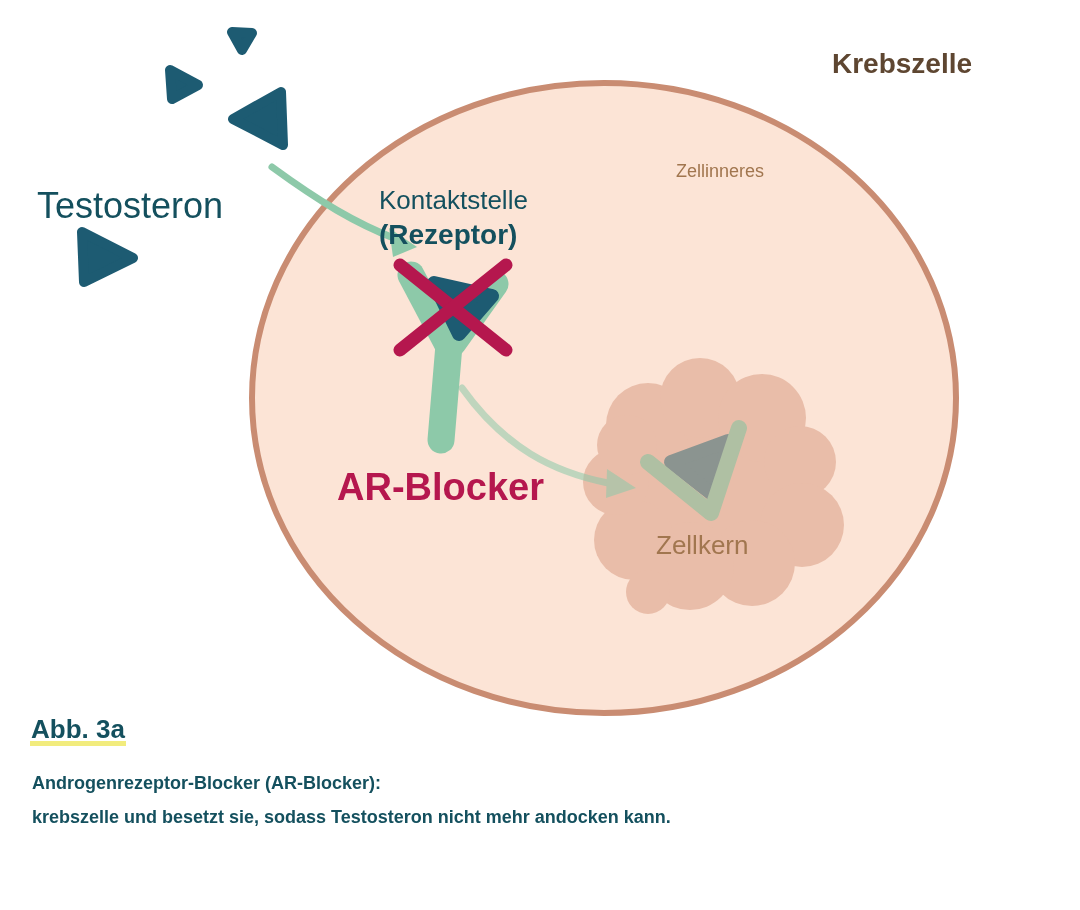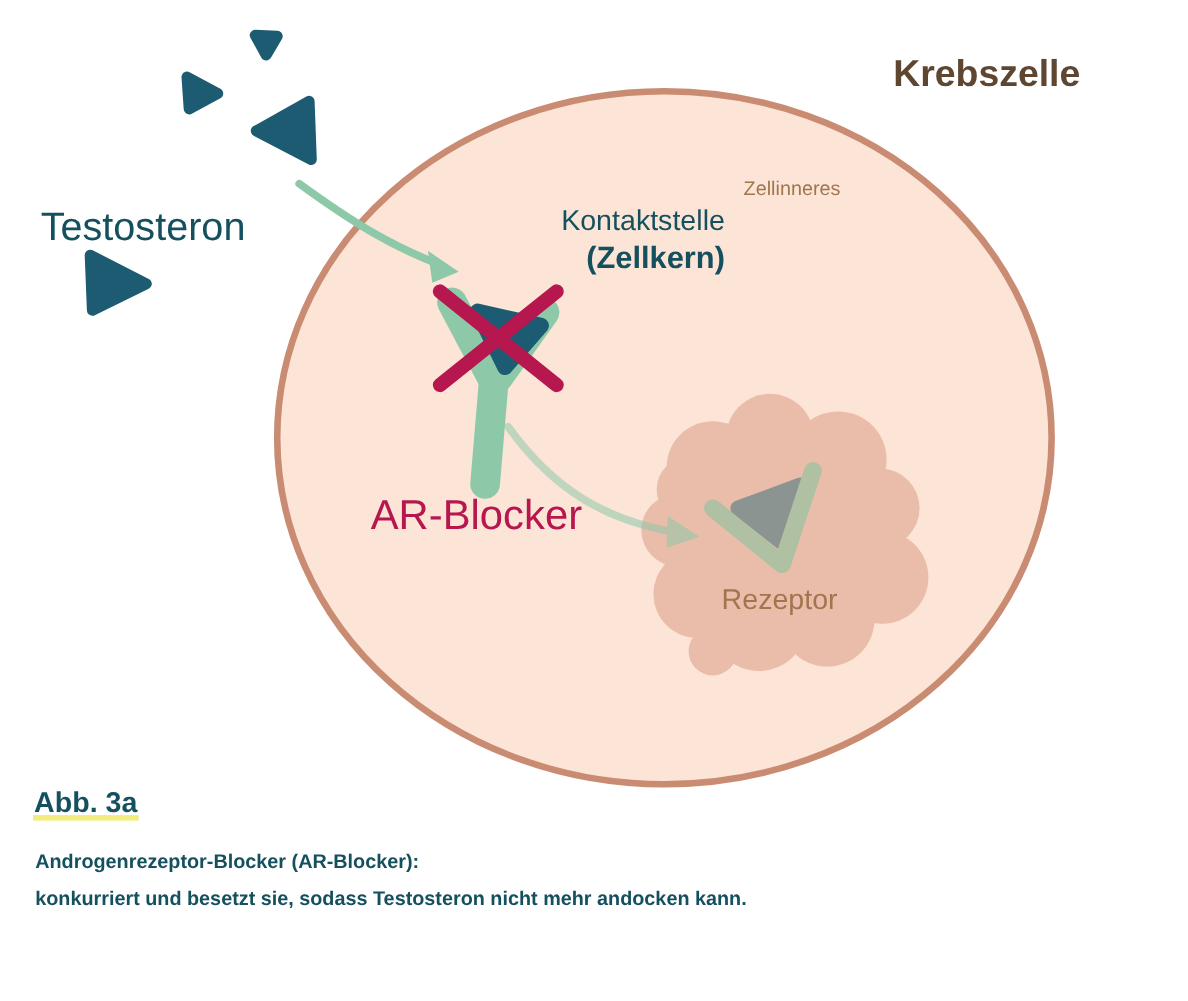--- a/index.html
+++ b/index.html
@@ -17,26 +17,26 @@
   .arrow-line{fill:none;stroke:var(--c-mint);stroke-width:7px;stroke-linecap:round;}
   .arrow-head{fill:var(--c-mint);}
   .receptor-triangle{fill:var(--c-teal_triangle);stroke:var(--c-teal_triangle);stroke-width:14px;stroke-linejoin:round;}
   .cross-line{fill:none;stroke:var(--c-crimson);stroke-width:13px;stroke-linecap:round;}
   .gray-triangle{fill:var(--c-gray);stroke:var(--c-gray);stroke-width:14px;stroke-linejoin:round;}
   .moss-check{fill:none;stroke:var(--c-moss);stroke-width:16px;stroke-linecap:round;stroke-linejoin:round;}
 
   
   .lbl{position:absolute;white-space:nowrap;}
   .lbl-testosteron{left:37px;top:156px;font-size:36px;font-weight:400;color:var(--c-teal_dark);margin-top:29px;}
-  .lbl-krebszelle{left:812px;top:48px;font-size:34px;font-weight:700;color:var(--c-brown_dark);}
+  .lbl-krebszelle{left:832px;top:48px;font-size:28px;font-weight:700;color:var(--c-brown_dark);}
   .lbl-zellinneres{left:676px;top:161px;font-size:18px;color:var(--c-brown_light);}
-  .kontakt-group{position:absolute;left:379px;top:185px;width:280px;text-align:right;color:var(--c-teal_dark);}
+  .kontakt-group{position:absolute;left:379px;top:185px;width:280px;text-align:left;color:var(--c-teal_dark);}
   .kontakt-line1{font-size:26px;font-weight:400;}
   .kontakt-line2{font-size:28px;font-weight:700;margin-top:3px;}
-  .lbl-arblocker{left:337px;top:448px;font-size:38px;font-weight:400;color:var(--c-crimson);}
+  .lbl-arblocker{left:337px;top:466px;font-size:38px;font-weight:700;color:var(--c-crimson);}
   .lbl-zellkern{left:656px;top:530px;font-size:26px;color:var(--c-brown_light);}
   .lbl-abb{left:31px;top:714px;font-size:26px;font-weight:700;color:var(--c-teal_dark);}
   .yellow-rule{position:absolute;left:30px;top:741px;width:96px;height:5px;background:var(--c-yellow);}
   .caption{position:absolute;left:32px;top:766px;width:1040px;color:var(--c-teal_dark);
            font-size:18px;font-weight:700;line-height:34px;}
 </style>
 </head>
 <body>
 
 <div class="stage">
@@ -91,26 +91,26 @@
       <path class="moss-check" d="M 648,462 L 711,513 L 739,428"></path>
     </g>
   </svg>
 
   <div class="lbl lbl-testosteron">Testosteron</div>
   <div class="lbl lbl-krebszelle">Krebszelle</div>
   <div class="lbl lbl-zellinneres">Zellinneres</div>
 
   <div class="kontakt-group">
     <div class="kontakt-line1">Kontaktstelle</div>
-    <div class="kontakt-line2">(Zellkern)</div>
+    <div class="kontakt-line2">(Rezeptor)</div>
   </div>
 
   <div class="lbl lbl-arblocker">AR-Blocker</div>
-  <div class="lbl lbl-zellkern">Rezeptor</div>
+  <div class="lbl lbl-zellkern">Zellkern</div>
 
   <div class="lbl lbl-abb">Abb. 3a</div>
   <div class="yellow-rule"></div>
   <div class="caption">
     <div>Androgenrezeptor-Blocker (AR-Blocker):</div>
-    <div>konkurriert und besetzt sie, sodass Testosteron nicht mehr andocken kann.</div>
+    <div>krebszelle und besetzt sie, sodass Testosteron nicht mehr andocken kann.</div>
   </div>
 
 </div>
 
 </body></html>

